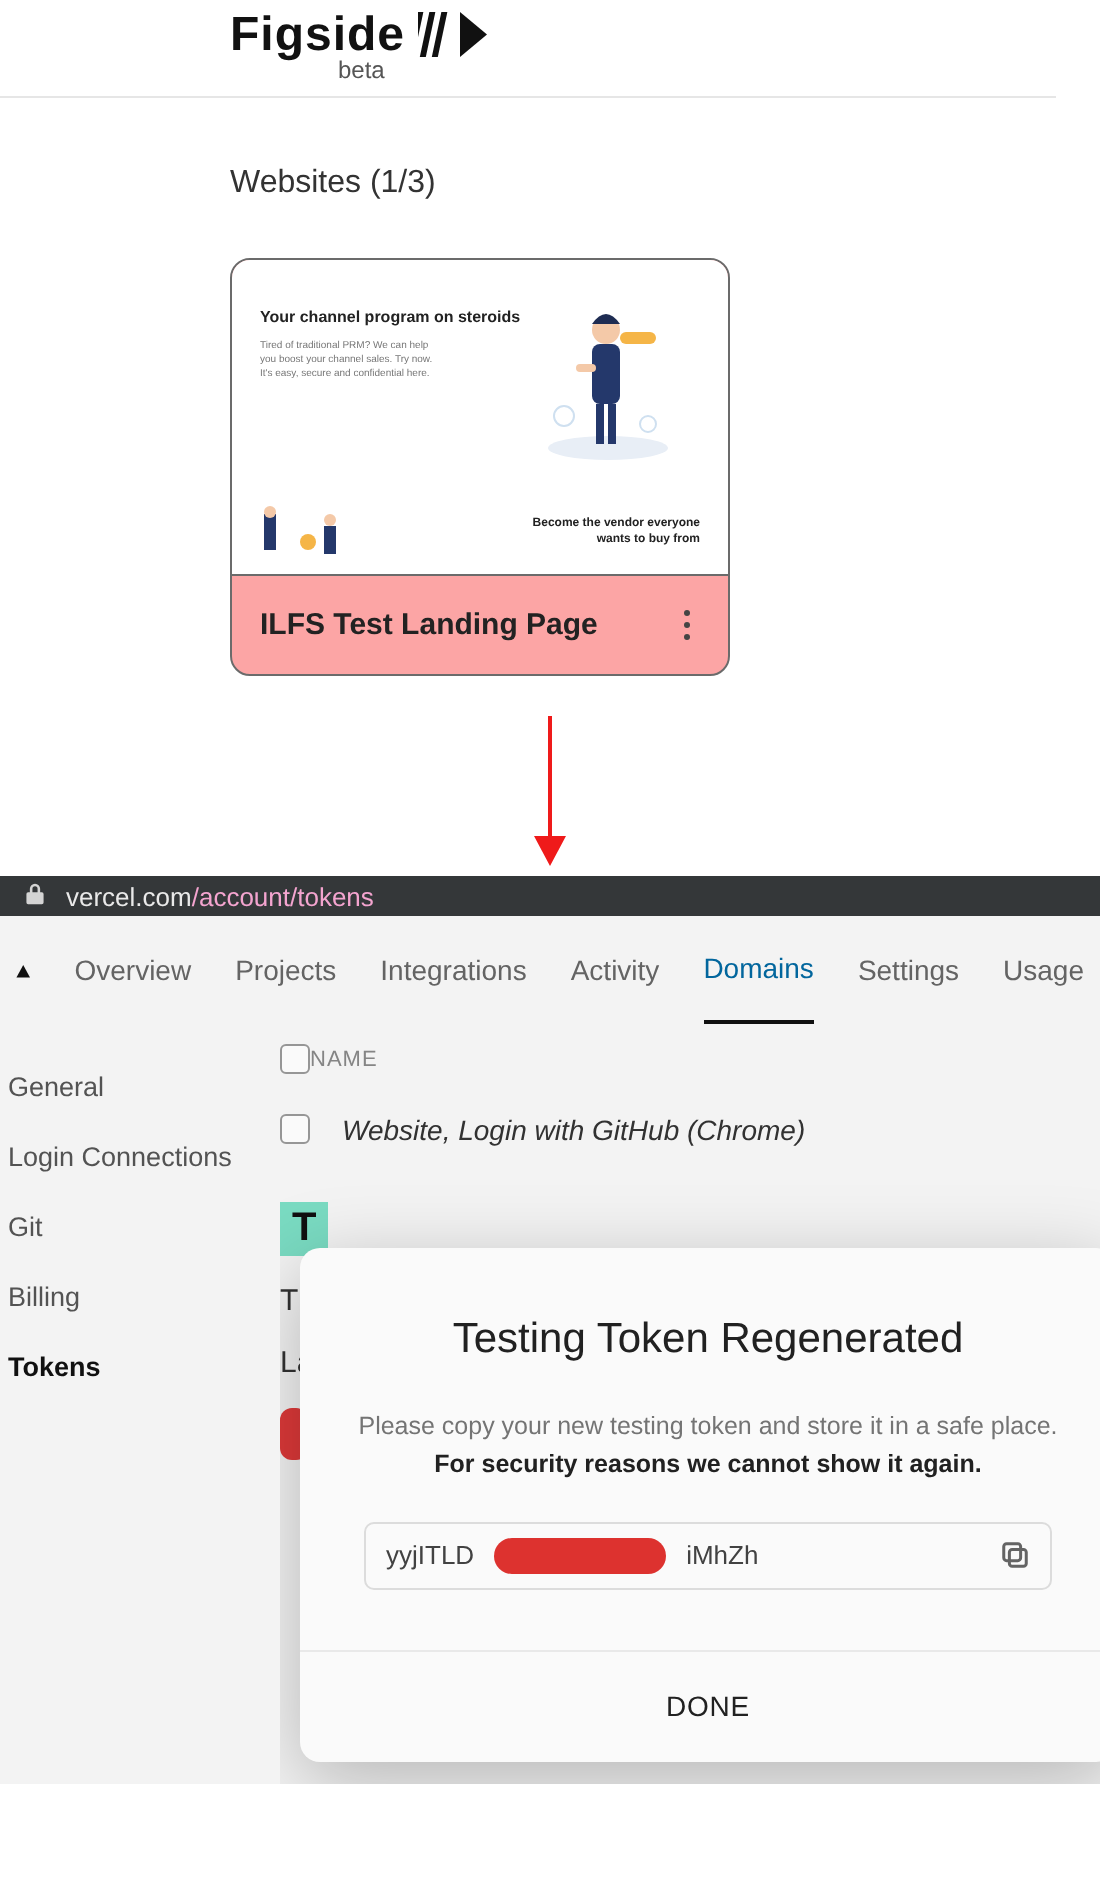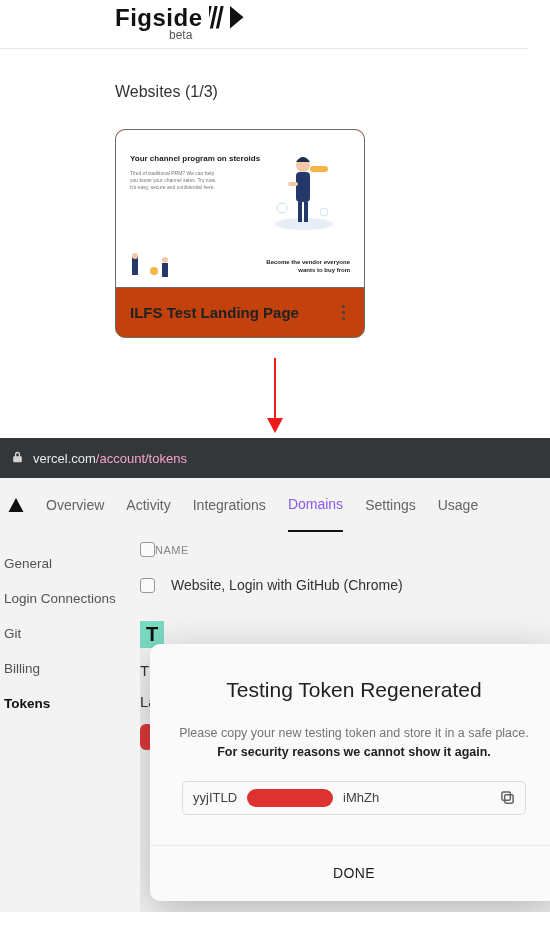--- a/index.html
+++ b/index.html
@@ -25,21 +25,21 @@
 .dash-wrap { padding: 30px 0 0 115px; }
 .dash-title { font-size: 34px; font-weight: 800; color: #222; }
 .dash-sub { font-size: 16px; color: #333; margin-top: 4px; }
 
 .site-card {
   margin-top: 28px;
   width: 250px;
   border: 1px solid #6b6b6b;
   border-radius: 10px;
   overflow: hidden;
-  background: #c2410c;
+  background: #fca5a5;
 }
 .site-thumb {
   height: 158px;
   border-bottom: 1px solid #6b6b6b;
   background: #fff;
   position: relative;
   overflow: hidden;
   padding: 24px 14px 0 14px;
 }
 .thumb-h1 { font-size: 8px; font-weight: 700; color: #222; line-height: 1.25; }
@@ -67,53 +67,53 @@
 
 .arrow-wrap { height: 80px; display:flex; justify-content:center; align-items:flex-start; }
 .arrow-wrap svg { height: 76px; }
 
 
 .vercel-section { position: relative; }
 .vercel-dim {
   position:absolute; inset:0; background: rgba(0,0,0,0.02); pointer-events:none;
 }
 .addr-bar {
-  background: #36393b; color: #d9d9d9; height: 40px;
+  background: #36393b; color: #d9d9d9; height: 20px;
   display:flex; align-items:center; padding: 0 12px; font-size: 13px;
 }
 .addr-bar svg { width:11px; height:12px; margin-right:10px; fill:#d9d9d9; }
 .addr-host { color: #eee; }
 .addr-path { color: #f9a8d4; }
 
 .vercel-nav {
   height: 54px; display:flex; align-items:center; gap: 22px;
   padding: 0 8px; font-size: 14px; color:#666; background:#f8f8f8;
   border-bottom: 1px solid rgba(0,0,0,0);
 }
 .vercel-nav .tri { width:16px; height:16px; }
 .vercel-nav .tab { cursor:pointer; padding: 18px 0; }
-.vercel-nav .tab.active { color:#8b5cf6; border-bottom: 2px solid #111; }
+.vercel-nav .tab.active { color:#0369a1; border-bottom: 2px solid #111; }
 
 .vercel-body { display:flex; background:#f8f8f8; min-height: 380px; }
 .vercel-side {
   width: 140px; padding: 14px 0 0 4px; font-size: 13.5px; color:#555;
 }
 .vercel-side div { padding: 10px 0; cursor:pointer; }
 .vercel-side div.sel { color:#111; font-weight:700; }
 
 .vercel-main { flex:1; position:relative; overflow:hidden; }
 .table-head {
   display:flex; align-items:center; gap: 0;
   padding: 10px 0 10px 0; font-size: 11px; letter-spacing: 0.5px; color:#888;
 }
 .chk {
   width:15px; height:15px; border:1.5px solid #999; border-radius:3px; background:#fff; flex:0 0 auto;
 }
 .table-row {
-  display:flex; align-items:flex-end; gap:16px; padding: 10px 0; font-size: 14px; color:#333;
+  display:flex; align-items:flex-start; gap:16px; padding: 10px 0; font-size: 14px; color:#333;font-style:italic;
 }
 .table-row .desc{ color:#333; }
 
 .content-peek { padding: 18px 0 0 0; }
 .peek-badge { display:inline-block; background:#7de0c6; color:#111; font-weight:800; font-size:20px; padding:2px 6px; }
 .peek-line { font-size:15px; color:#333; margin-top:14px; }
 .peek-btn { margin-top:14px; display:inline-block; background:#e23b3b; border-radius:6px; width:14px; height:26px; }
 
 
 .modal {
@@ -228,22 +228,23 @@
       <span class="addr-path">/account/tokens</span>
   </div>
 
   <div class="vercel-nav">
     <span class="tri">
       <svg viewBox="0 0 16 16">
           <polygon points="8,1 15.5,15 0.5,15" fill="#111"></polygon>
         </svg>
     </span>
     <span class="tab">Overview</span>
+    <span class="tab">Projects</span>
+    <span class="tab">Integrations</span>
     <span class="tab">Activity</span>
-    <span class="tab">Integrations</span>
     <span class="tab active">Domains</span>
     <span class="tab">Settings</span>
     <span class="tab">Usage</span>
   </div>
 
   <div class="vercel-body">
     <div class="vercel-side">
       <div>General</div>
       <div>Login Connections</div>
       <div>Git</div>

